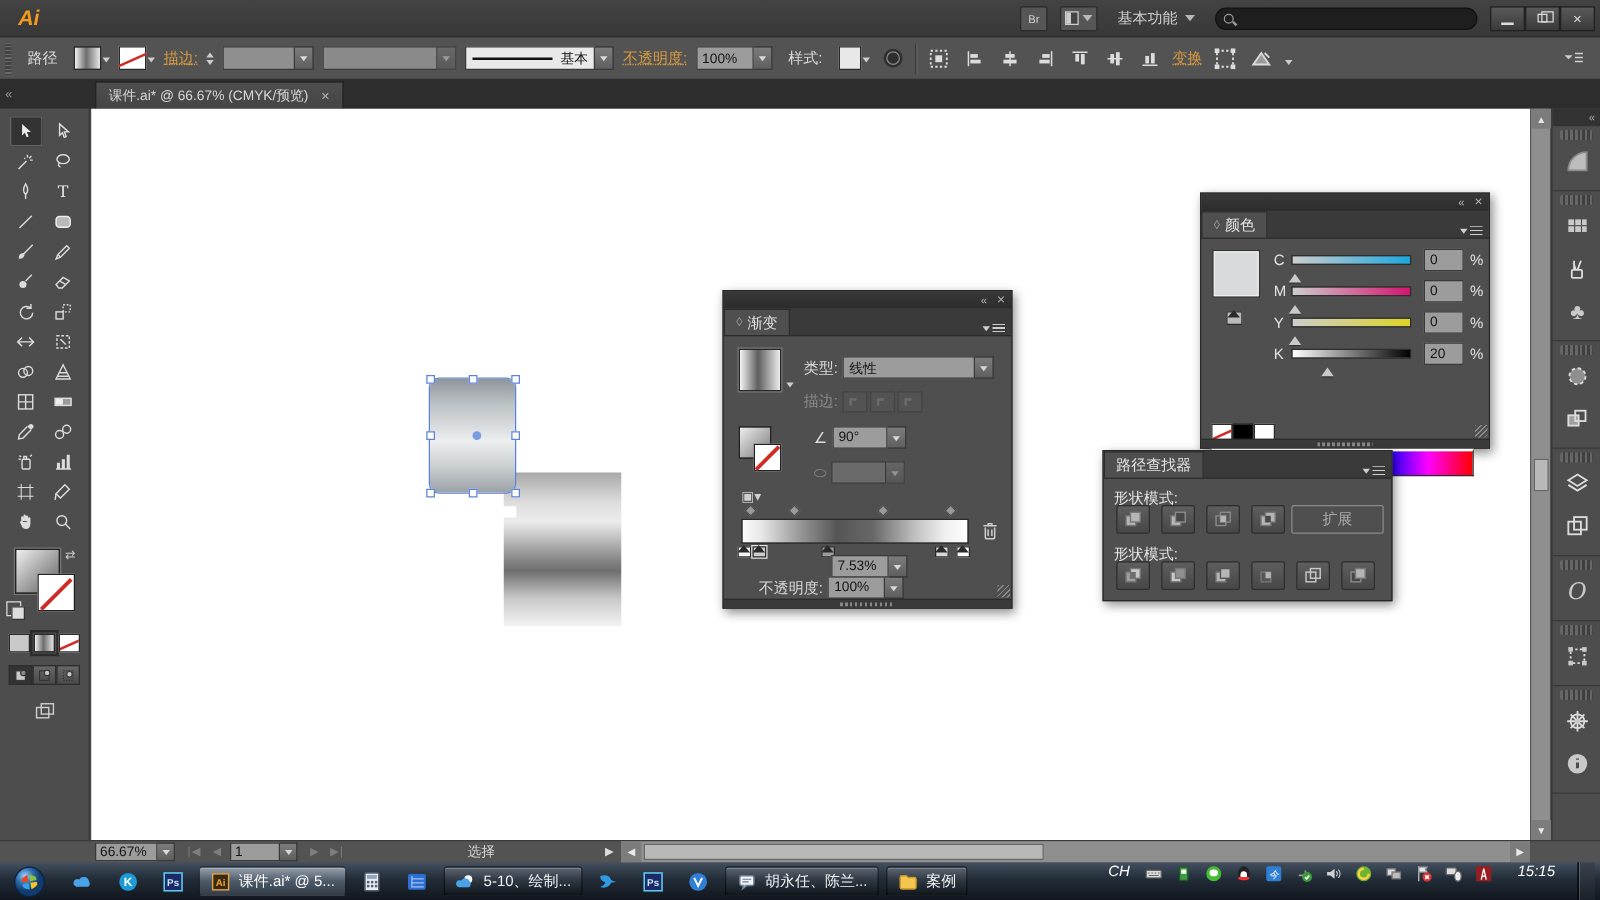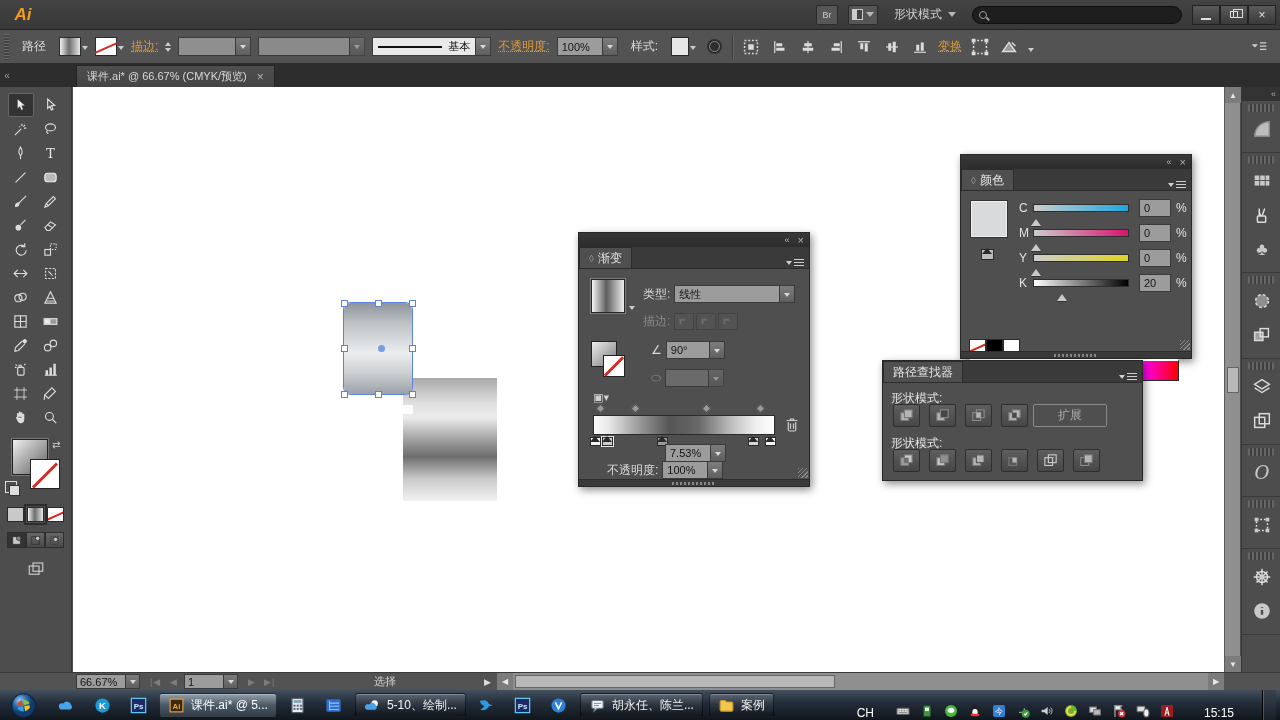--- a/index.html
+++ b/index.html
@@ -175,21 +175,21 @@
   .chandle { position:absolute; top:9px; width:0; height:0; border:5px solid transparent; border-bottom:7px solid #c9c9c9;
     transform:translateX(-5px); filter:drop-shadow(0 1px 0 #333); }
   .cval { width:32px; margin-left:10px; }
   .cunit { margin-left:5px; color:#e2e2e2; }
   .cswrow { position:absolute; left:8px; top:148px; display:flex; }
   .csw { width:17px; height:15px; border:1px solid #2a2a2a; position:relative; }
   .spectrum { position:absolute; left:8px; top:168px; width:210px; height:22px; border:1px solid #2a2a2a; border-top:2px solid #fff;
     background:linear-gradient(90deg,#f00,#ff0 16%,#0f0 33%,#0ff 50%,#00f 66%,#f0f 83%,#f00 100%); }
 
   
-  #pathfinder-panel { left:882px; top:360px; width:261px; height:121px; }
+  #pathfinder-panel { left:882px; top:360px; width:232px; height:121px; }
   .pf-label { position:absolute; left:8px; color:#e2e2e2; }
   .pf-btn { position:absolute; width:27px; height:23px; background:linear-gradient(#5e5e5e,#474747);
     border:1px solid #2e2e2e; border-radius:2px; display:flex; align-items:center; justify-content:center; }
   .pf-btn svg { width:17px; height:17px; }
   .expand-btn { position:absolute; left:150px; top:43px; width:74px; height:23px; background:#4f4f4f;
     border:1px solid #8a8a8a; border-radius:2px; color:#a9a9a9; font-size:12px; display:flex; align-items:center; justify-content:center; }
 
   
   .statusbar { position:absolute; left:0; top:672px; width:1280px; height:18px; background:#535353;
     border-top:1px solid #3a3a3a; color:#d5d5d5; font-size:11px; }
@@ -211,21 +211,21 @@
   .qicon { width:30px; height:24px; margin:0 3px; border-radius:3px; display:flex; align-items:center; justify-content:center; }
   .qicon svg { width:19px; height:19px; }
   .taskbtn { height:24px; margin:0 3px; padding:0 8px; border-radius:3px; border:1px solid rgba(0,0,0,.55);
     background:linear-gradient(rgba(255,255,255,.18),rgba(255,255,255,.05) 50%,rgba(0,0,0,.12));
     box-shadow:inset 0 1px 0 rgba(255,255,255,.25); color:#f2f2f2; font-size:12px;
     display:flex; align-items:center; gap:6px; max-width:132px; white-space:nowrap; }
   .taskbtn.active { background:linear-gradient(rgba(225,235,245,.55),rgba(160,180,200,.35) 50%,rgba(120,140,160,.3));
     color:#fff; }
   .taskbtn svg { width:17px; height:17px; flex:none; }
   .taskbtn .tlabel { overflow:hidden; text-overflow:ellipsis; }
-  .tray { margin-left:auto; display:flex; align-items:flex-end; gap:18px; padding-right:4px; color:#fff; }
+  .tray { margin-left:auto; display:flex; align-items:flex-start; gap:8px; padding-right:4px; color:#fff;font-style:italic; }
   .tray-lang { font-size:12px; color:#fff; padding:0 2px; }
   .tray-icon { width:18px; height:18px; display:flex; align-items:center; justify-content:center; }
   .tray-icon svg { width:16px; height:16px; }
   .clock { font-size:12px; color:#fff; padding:0 10px; }
   .showdesk { width:14px; height:30px; border-left:1px solid #000; box-shadow:inset 1px 0 0 rgba(255,255,255,.2);
     background:linear-gradient(180deg,#39424d,#1a2027); }
 </style>
 </head>
 <body>
 
@@ -233,21 +233,21 @@
 
   <div class="menubar">
     <div class="ai-logo">Ai</div>
     <div class="mb-right">
       <div class="sq-btn">Br</div>
       <div class="sq-btn" style="width:30px">
         <span style="width:11px;height:11px;border:1px solid #ccc;background:linear-gradient(90deg,#ccc 45%,#444 45%)"></span>
         <span class="dn-arrow" style="margin-left:3px"></span>
       </div>
       <div class="workspace">
-        <span>形状模式</span>
+        <span>基本功能</span>
         <span class="dn-arrow"></span>
       </div>
       <div class="searchbox">
         <span class="mag"></span>
         <input value="" style="">
       </div>
       <div class="winbtns">
         <div class="winbtn">
             <span class="bar"></span>
           </div>

